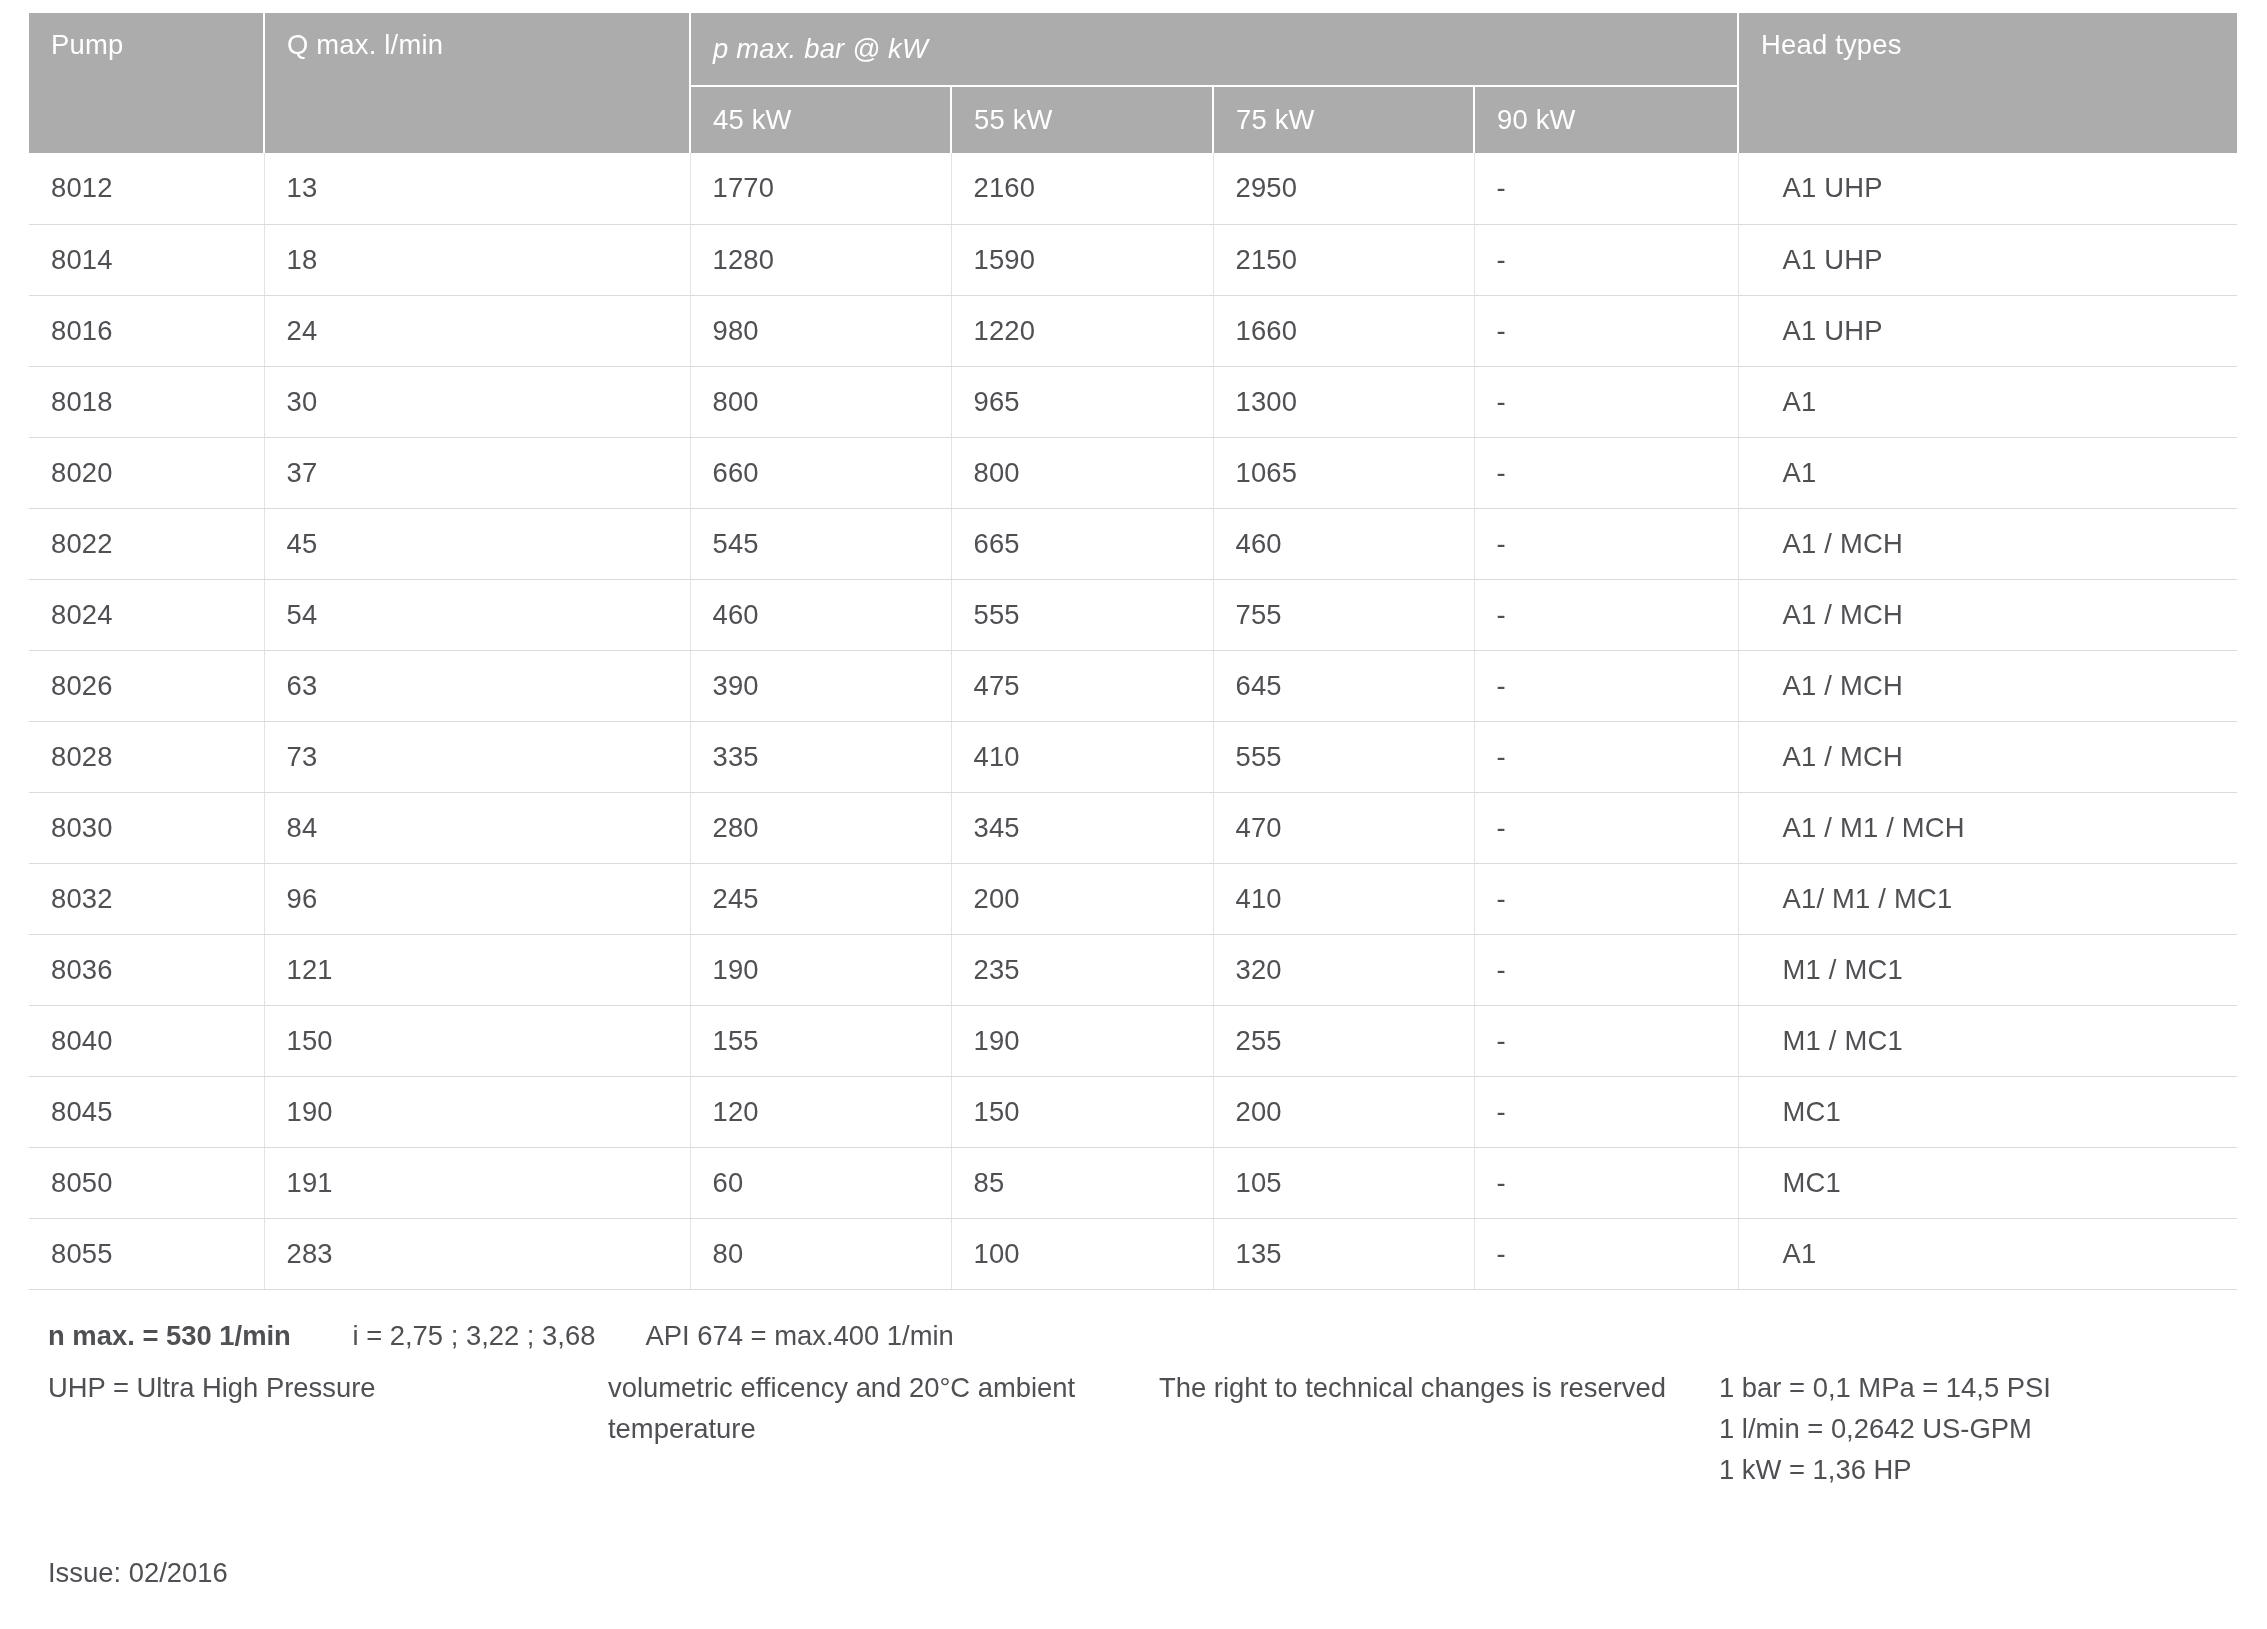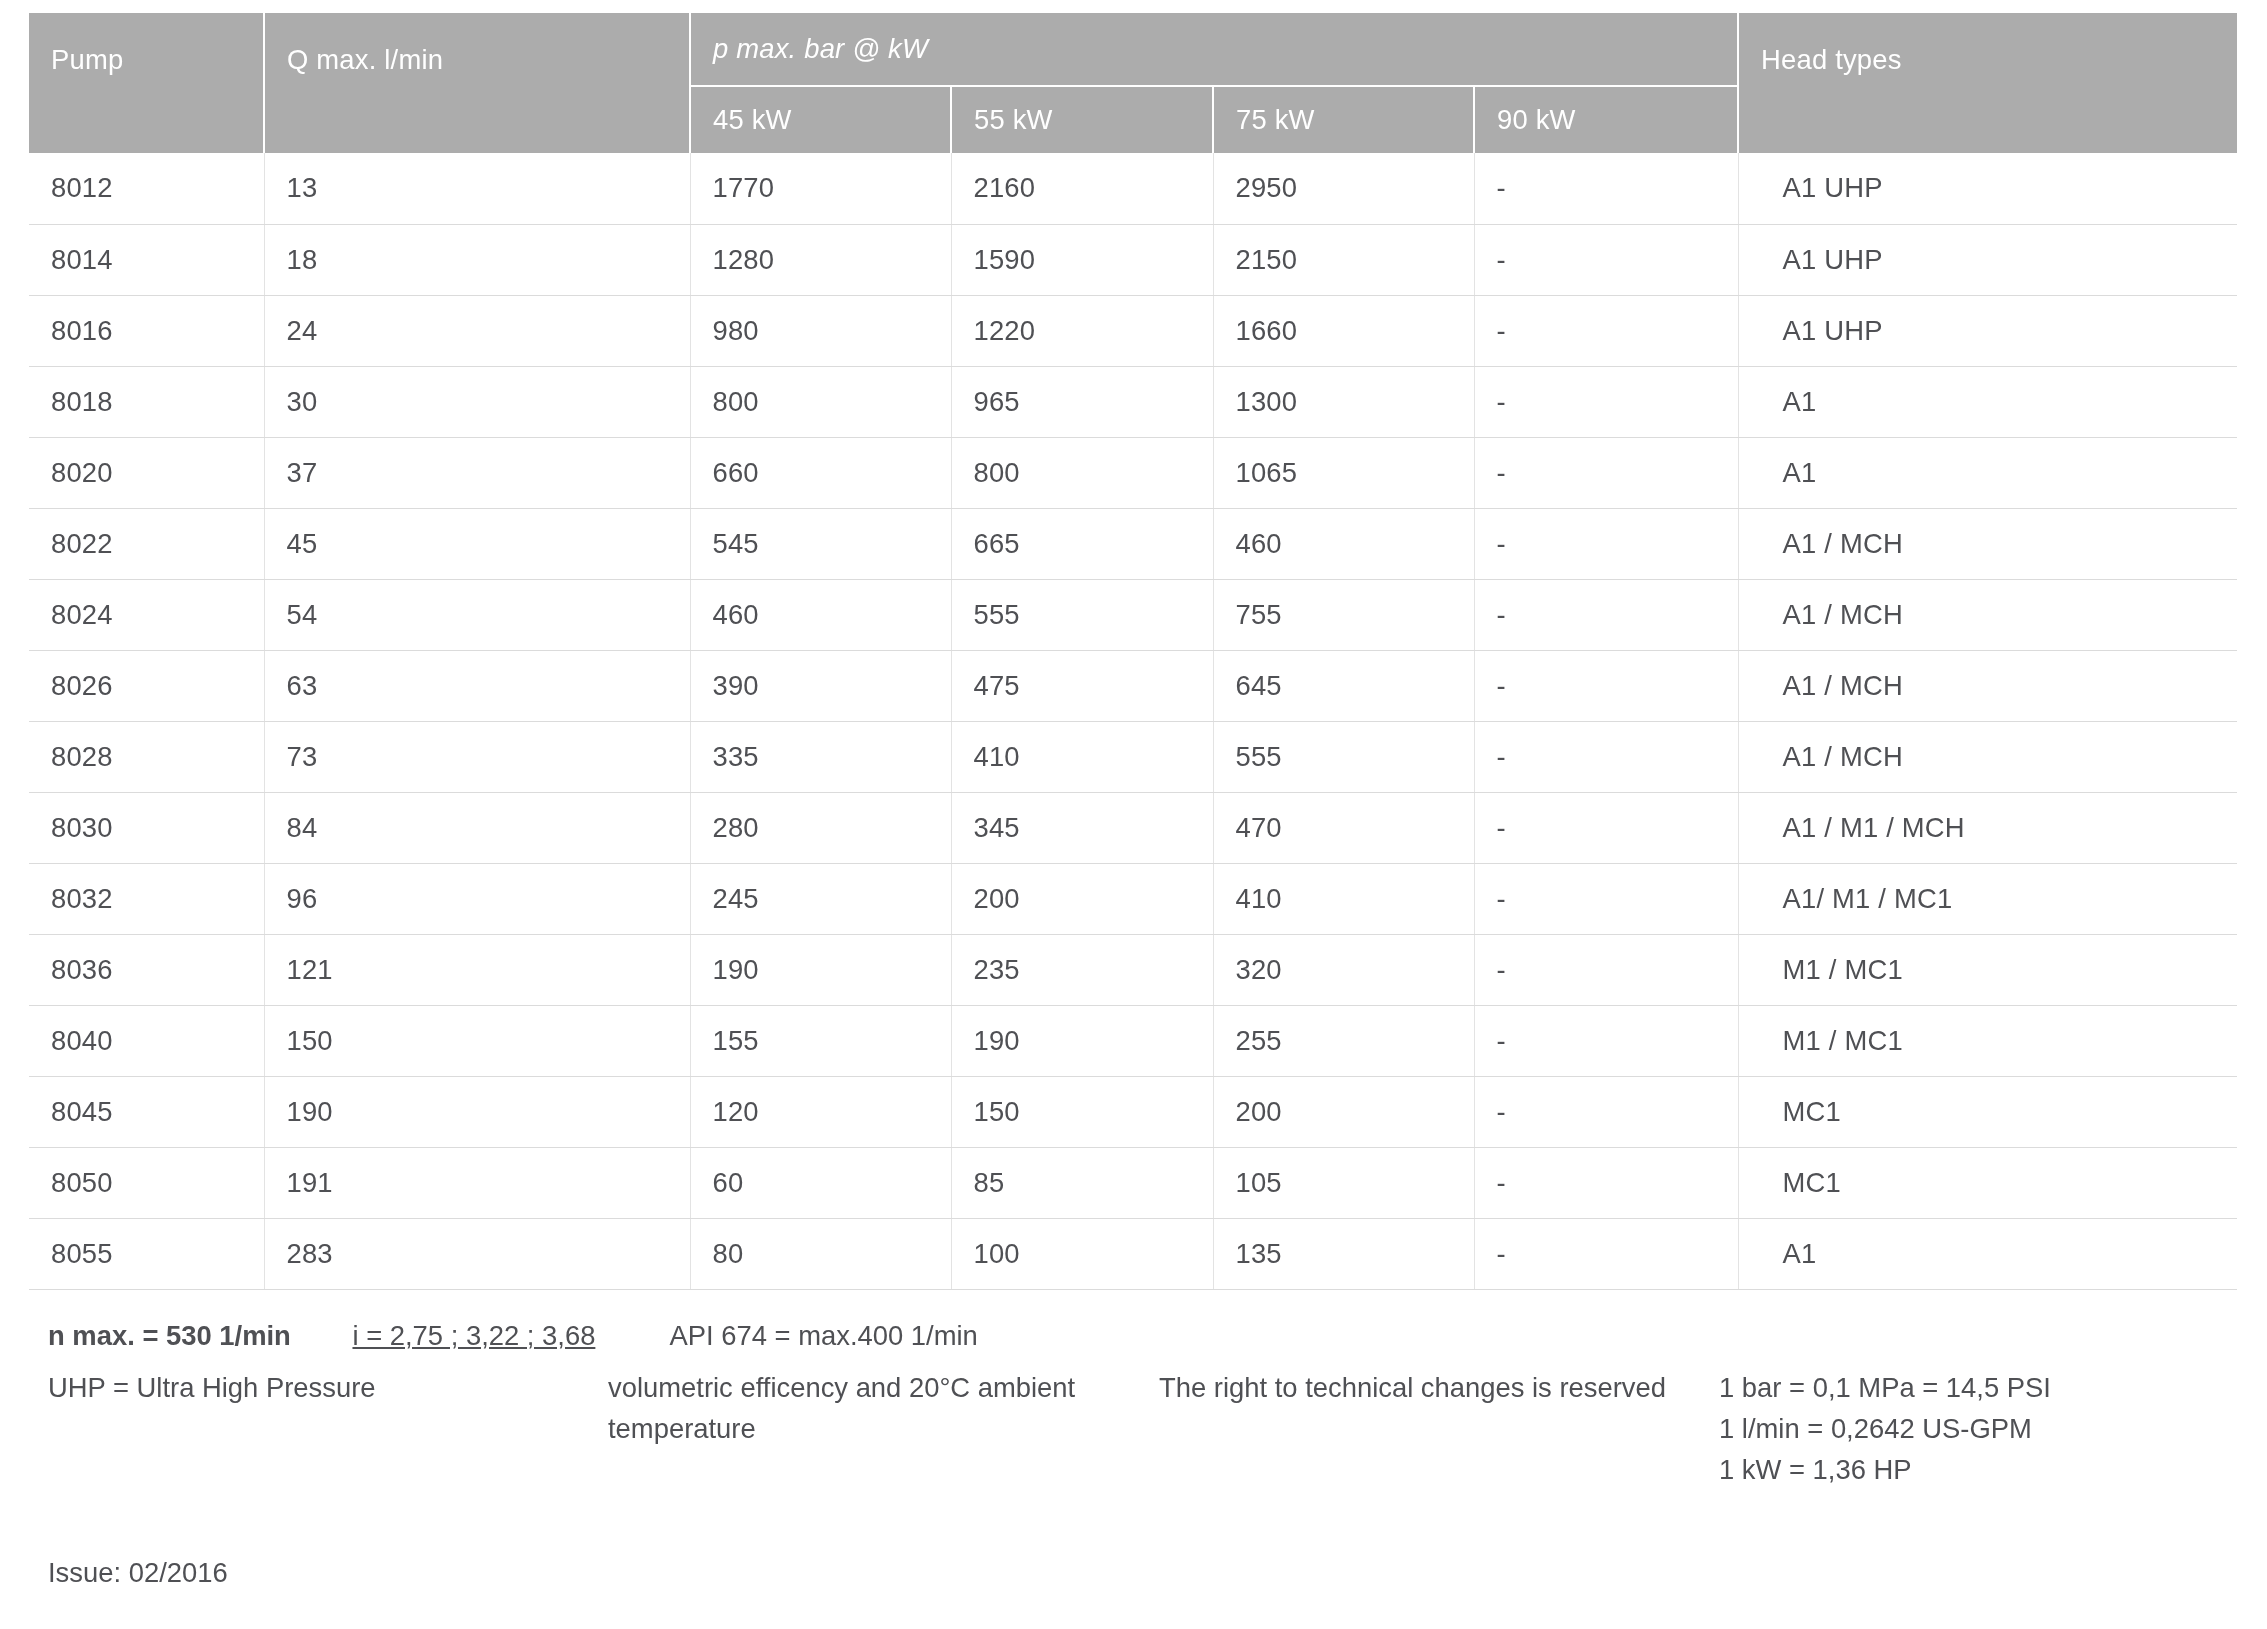--- a/index.html
+++ b/index.html
@@ -26,21 +26,21 @@
     font-size: 27.4px;
     letter-spacing: 0.2px;
     text-align: left;
     padding-left: 22px;
     vertical-align: middle;
   }
   .pump-table thead tr.h1 { height: 73px; }
   .pump-table thead tr.h2 { height: 67px; }
   .pump-table th.span2 {
     vertical-align: top;
-    padding-top: 31px;
+    padding-top: 16px;
     margin-left: 24px;
   }
   .pump-table th.b-right  { border-right: 2.8px solid #ffffff; }
   .pump-table th.b-bottom { border-bottom: 2.8px solid #ffffff; font-style: italic; }
 
   .pump-table td {
     height: 71px;
     font-size: 27.4px;
     letter-spacing: 0.2px;
     padding-left: 22px;
@@ -48,21 +48,21 @@
     border-bottom: 1.9px solid var(--row-divider, #DBDBDB);
     border-right: 0.9px solid var(--col-divider, #E3E3E3);
     background: #ffffff;
   }
   .pump-table td:last-child { border-right: none; padding-left: 44px; }
 
   
   .below { margin-left: 48px; font-size: 27.4px; }
   .specline { margin-top: 30px; white-space: nowrap; }
   .specline .seg1 { margin-right: 54px; font-weight: bold; }
-  .specline .seg2 { margin-right: 68px; text-decoration: underline; }
+  .specline .seg2 { margin-right: 44px; }
 
   .legend {
     margin-top: 15px;
     display: grid;
     grid-template-columns: 560px 551px 560px auto;
     align-items: start;
     line-height: 41px;
   }
   .issue { margin-top: 67px; }
 </style>

